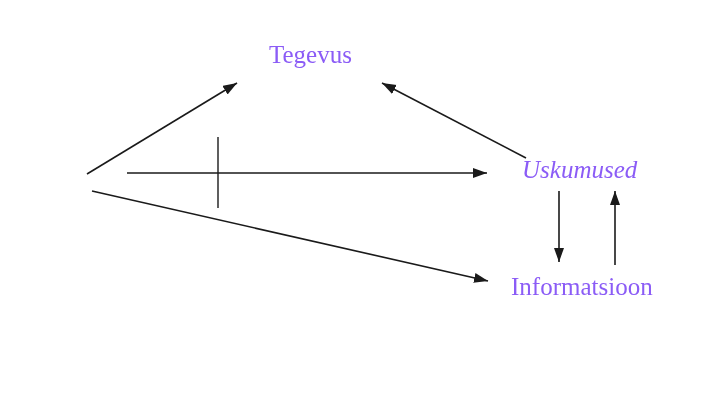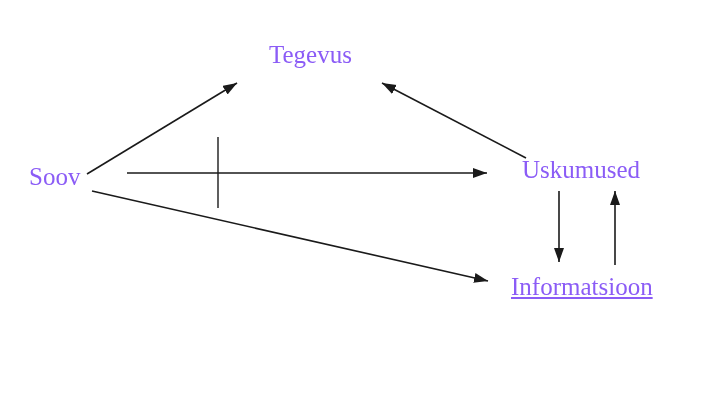--- a/index.html
+++ b/index.html
@@ -23,22 +23,22 @@
   .node-label {
     position: absolute;
     font-size: 25px;
     line-height: 1;
     color: #8b5cf6;
     white-space: nowrap;
     user-select: none;
   }
   .lbl-soov          { left: 29px;  top: 164px; }
   .lbl-tegevus       { left: 269px; top: 42px; }
-  .lbl-uskumused     { left: 522px; top: 157px; }
-  .lbl-informatsioon { left: 511px; top: 274px; text-decoration: underline; }
+  .lbl-uskumused     { left: 522px; top: 157px; font-style: italic; }
+  .lbl-informatsioon { left: 511px; top: 274px; }
   .edge {
     stroke-width: 1.6;
     fill: none;
   }
   .tick {
     stroke-width: 1.4;
     fill: none;
   }
 </style>
 </head>
@@ -61,21 +61,20 @@
 
     <line class="edge" x1="526" y1="158" x2="382" y2="83" marker-end="url(#ah)" stroke="#1a1a1a"></line>
 
     <line class="edge" x1="559" y1="191" x2="559" y2="262" marker-end="url(#ah)" stroke="#1a1a1a"></line>
 
     <line class="edge" x1="615" y1="265" x2="615" y2="191" marker-end="url(#ah)" stroke="#1a1a1a"></line>
 
     <line class="edge" x1="92" y1="191" x2="488" y2="281" marker-end="url(#ah)" stroke="#1a1a1a"></line>
   </svg>
 
-  <div class="node-label lbl-soov">Soov</div>
 
   <div class="node-label lbl-tegevus">Tegevus</div>
 
   <div class="node-label lbl-uskumused">Uskumused</div>
 
   <div class="node-label lbl-informatsioon">Informatsioon</div>
 
 </div>
 
 </body></html>

